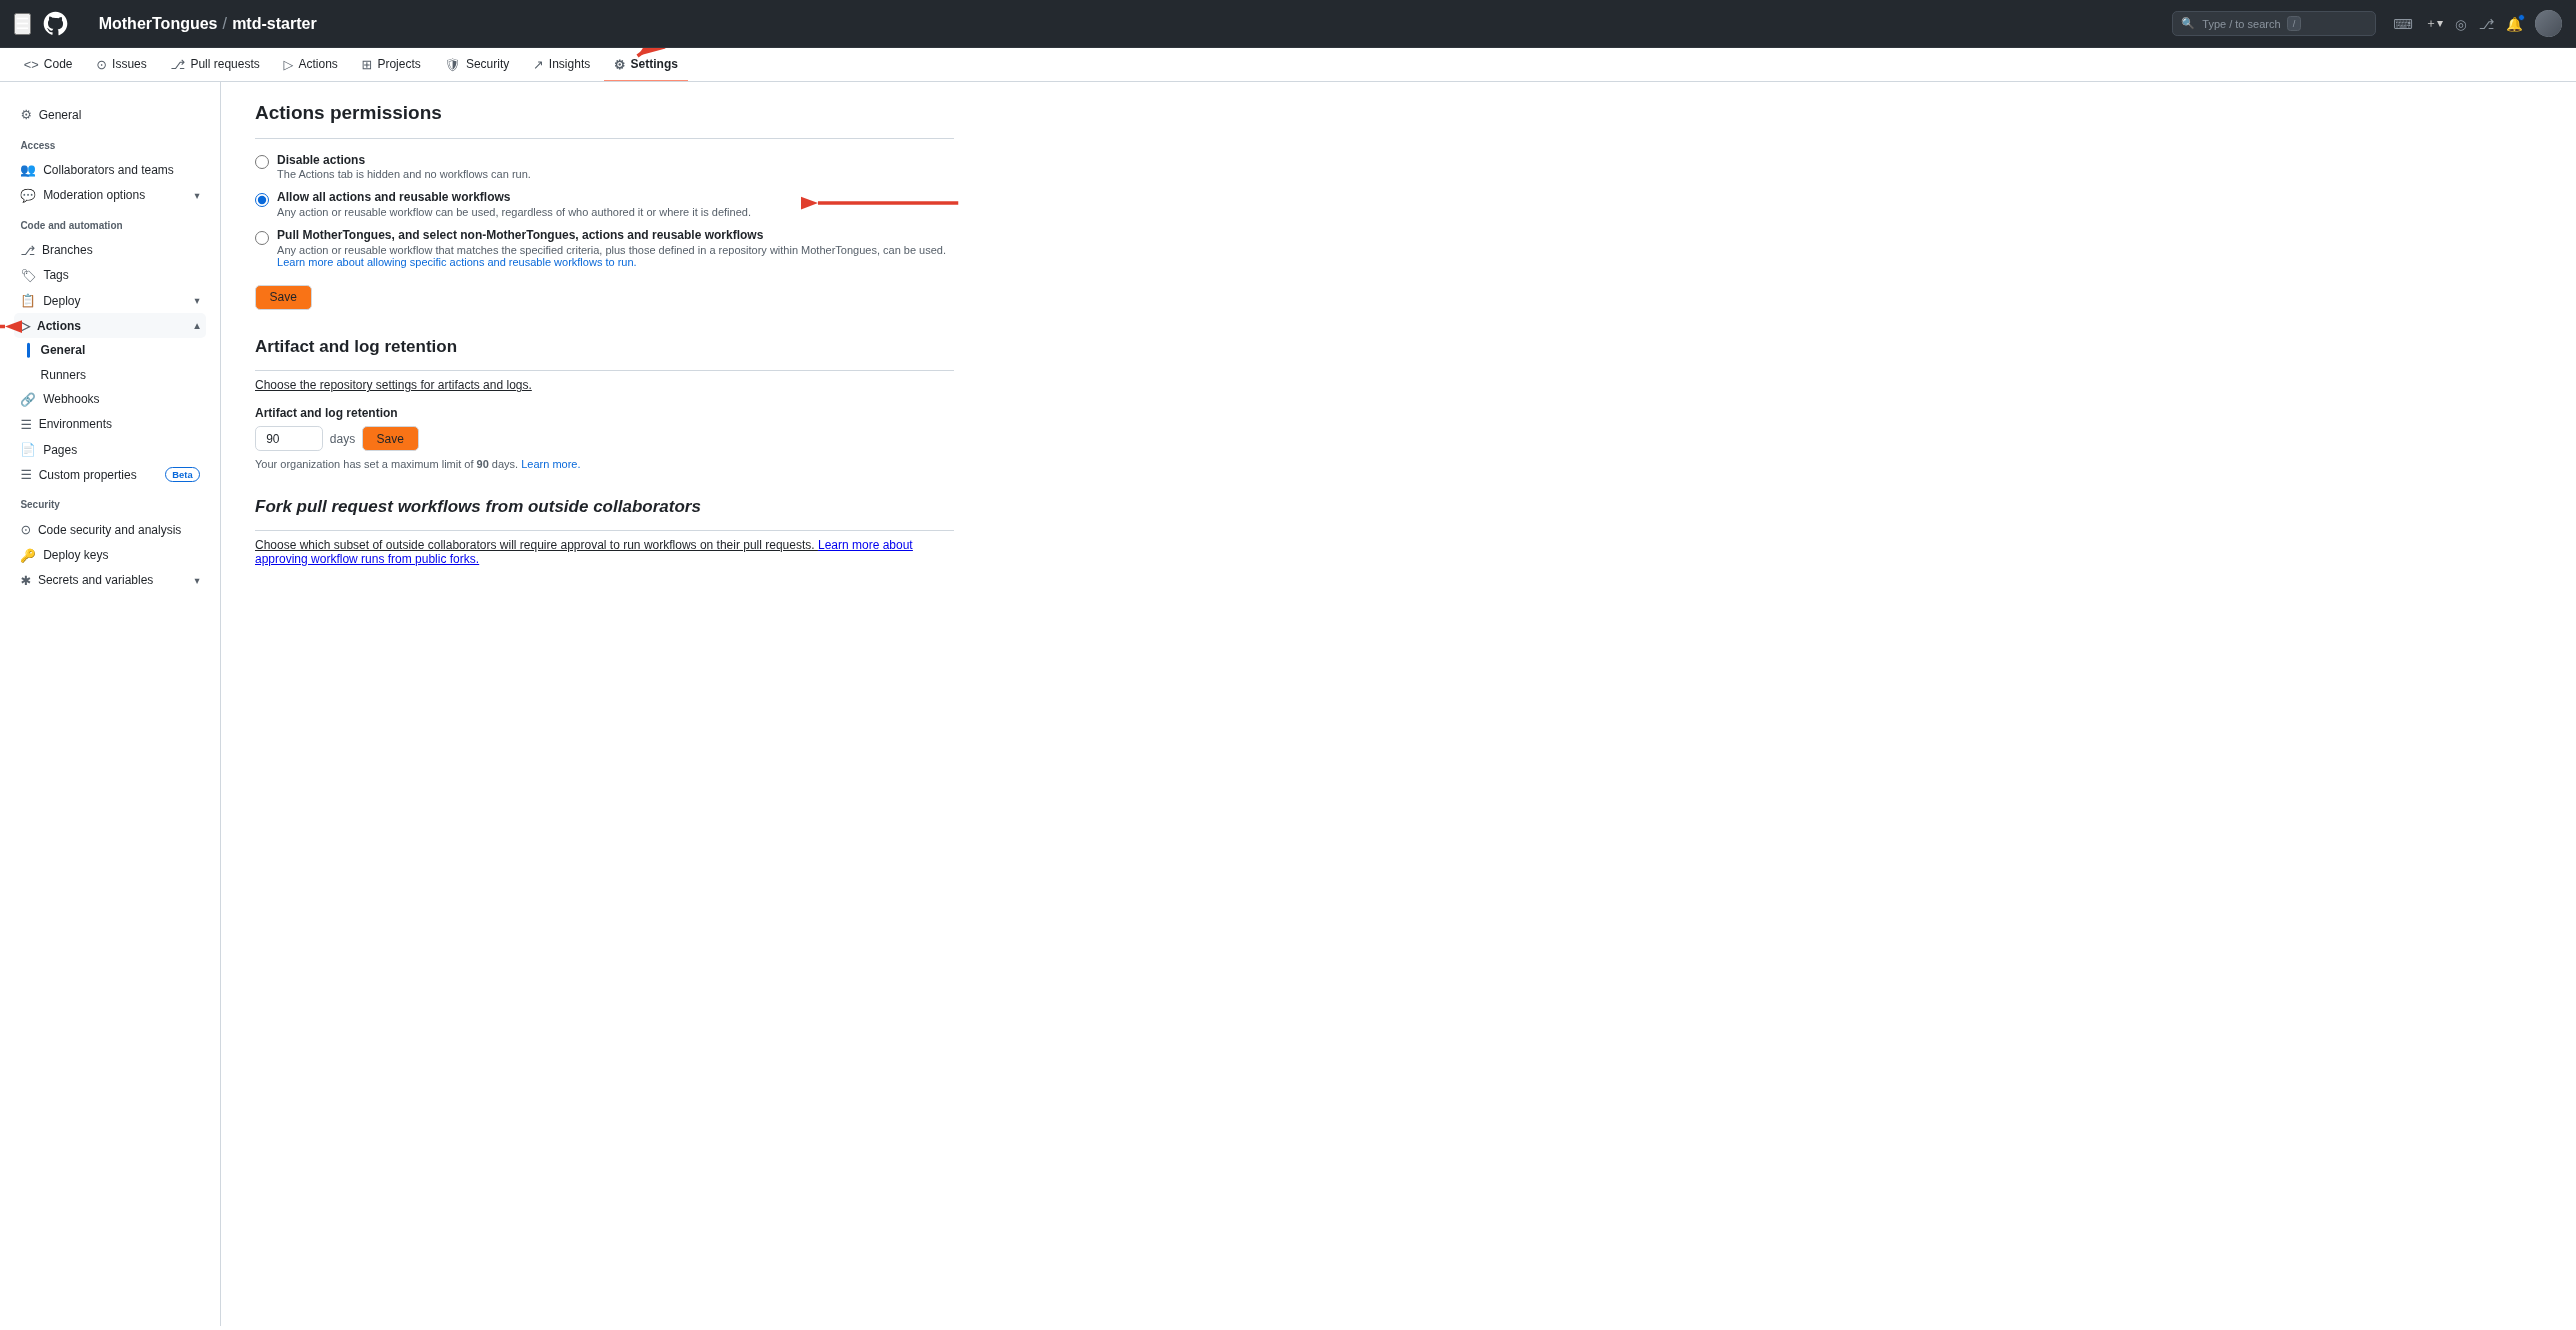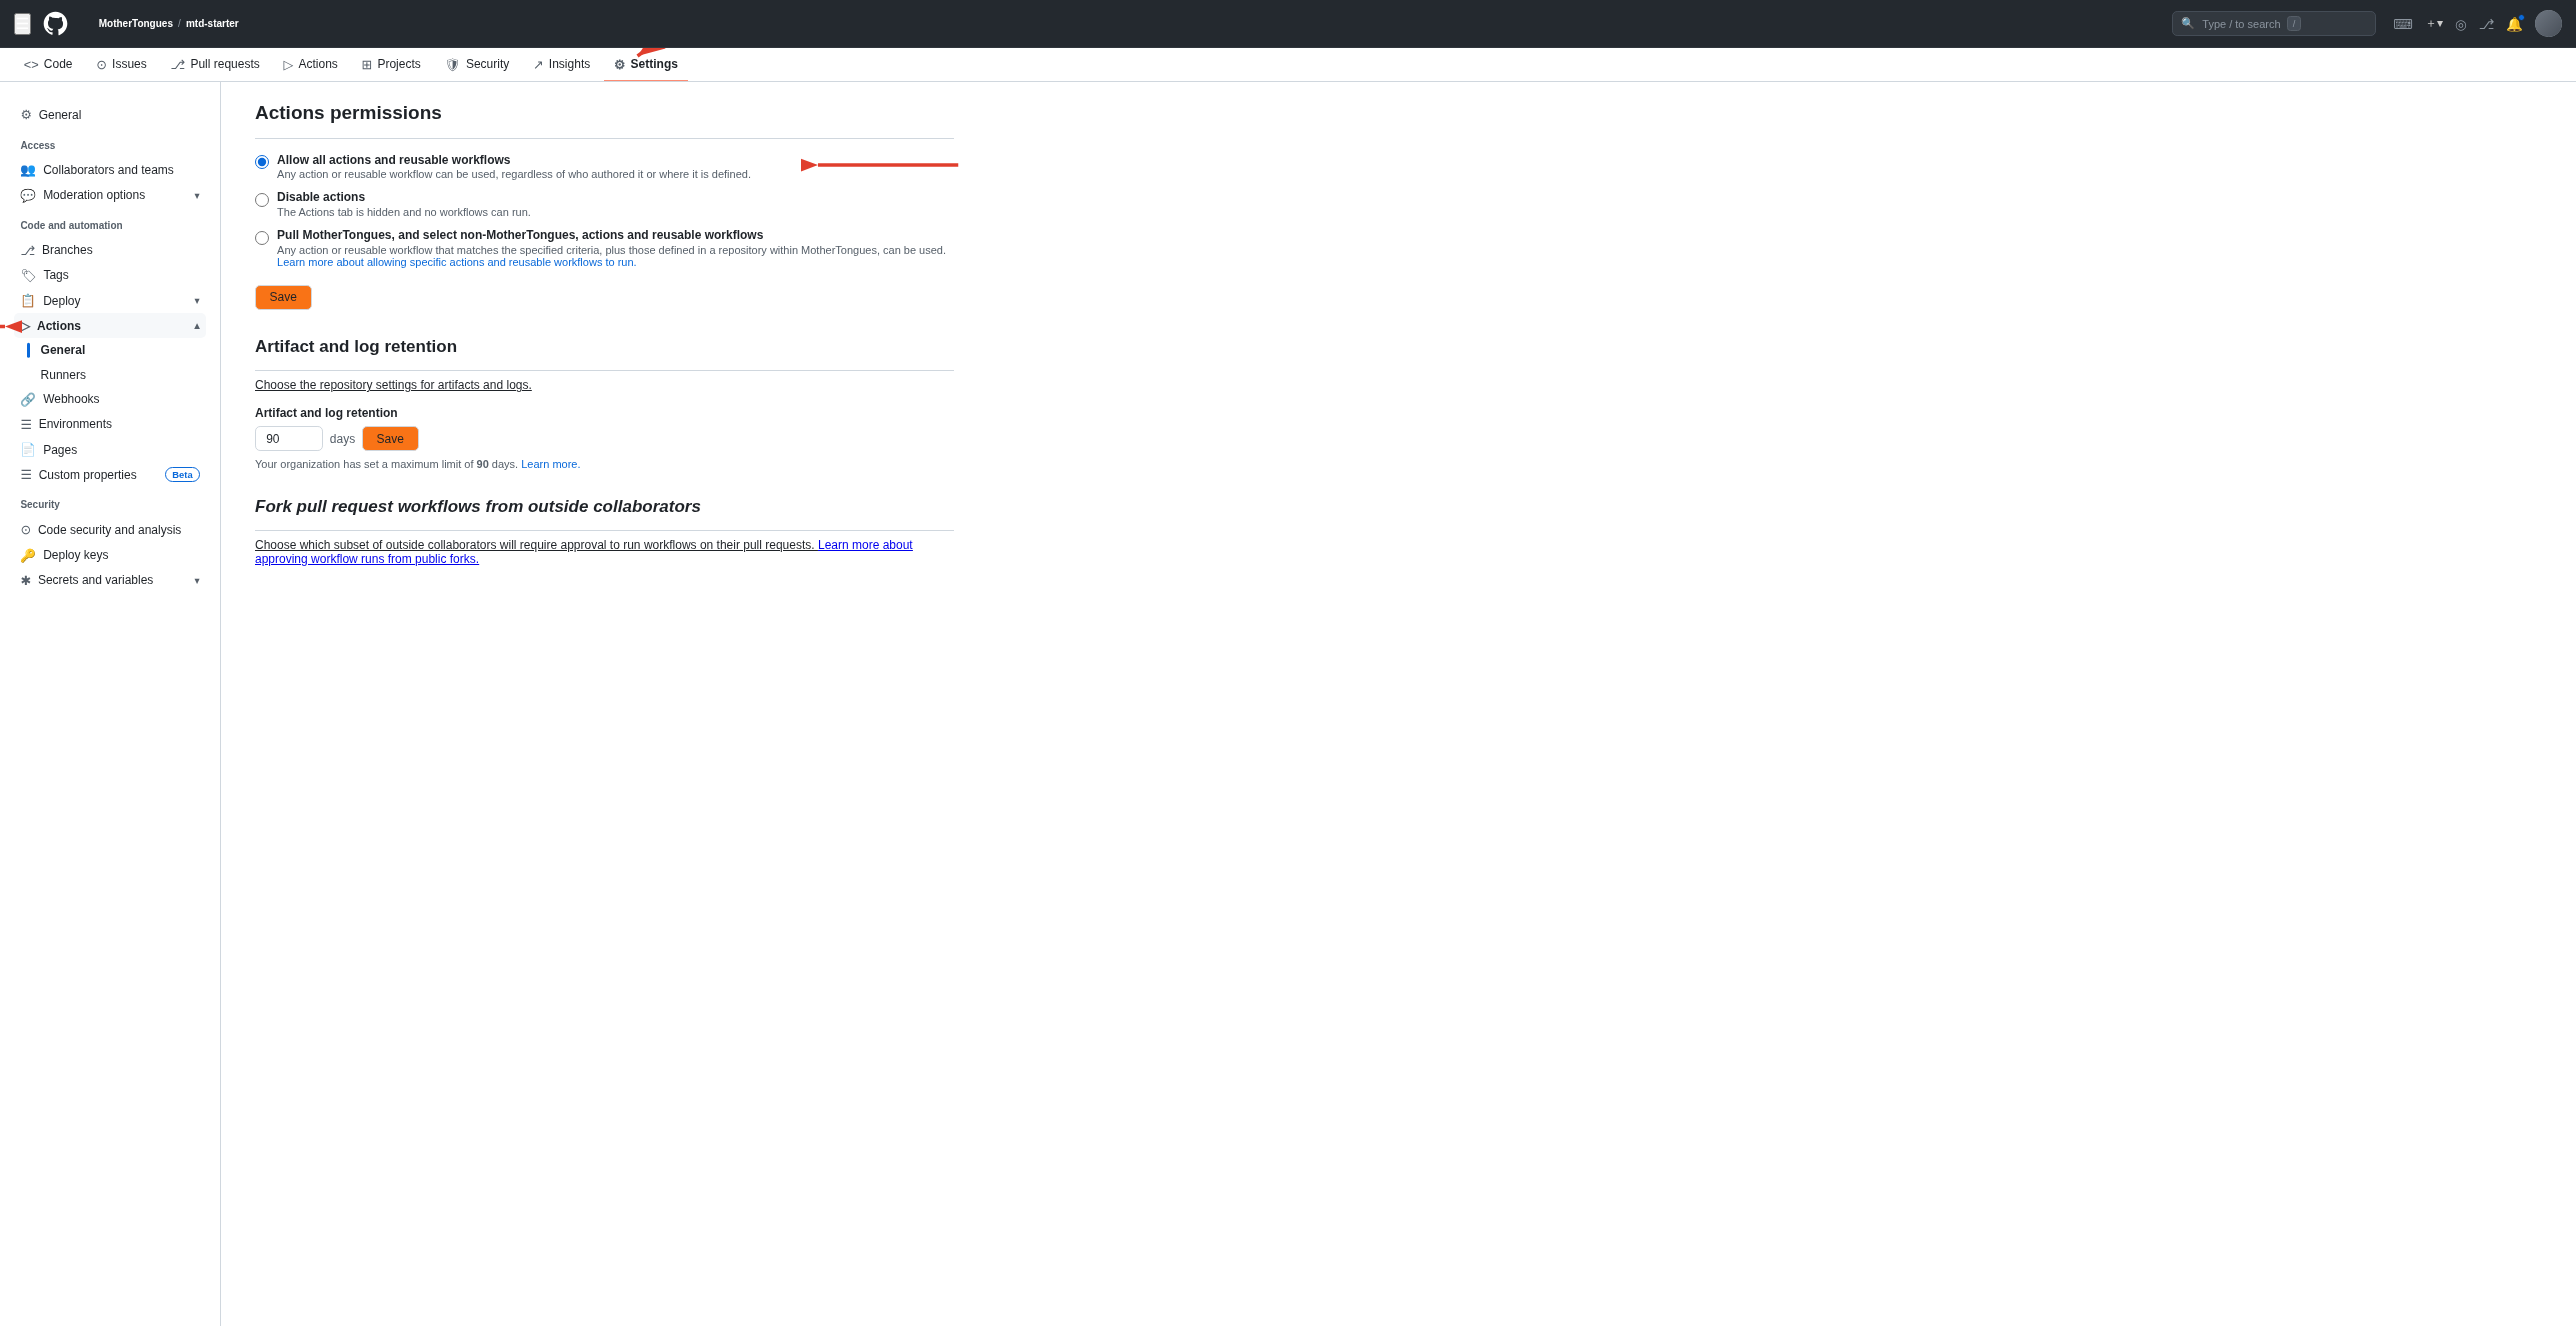--- a/index.html
+++ b/index.html
@@ -5,21 +5,21 @@
     * { box-sizing: border-box; margin: 0; padding: 0; }
     body { font-family: -apple-system, BlinkMacSystemFont, "Segoe UI", Helvetica, Arial, sans-serif; font-size: 12px; color: #1f2328; background: #ffffff; }
 
     
     .topbar {
       display: flex; align-items: center; padding: 0 13.6px; height: 48px;
       background: #24292f; color: #ffffff; gap: 10.2px; border-bottom: 0.9px solid #30363d;
     }
     .topbar-hamburger { color: #ffffff; font-size: 15.3px; cursor: pointer; }
     .topbar-logo { width: 27px; height: 27px; flex-shrink: 0; }
-    .topbar-breadcrumb { color: #ffffff; font-size: 10px; display: flex; align-items: center; gap: 5.1px; padding-left: 20px; }
+    .topbar-breadcrumb { color: #ffffff; font-size: 16px; display: flex; align-items: center; gap: 5.1px; padding-left: 20px; }
     .topbar-breadcrumb a { color: #ffffff; text-decoration: none; font-weight: 600; }
     .topbar-breadcrumb span { color: #8b949e; }
     .topbar-search {
       display: flex; align-items: center; background: #32383f; border: 0.9px solid #444c56;
       border-radius: 5.1px; padding: 4.3px 8.5px; gap: 6.8px; color: #8b949e; flex: 1; max-width: 204px; margin-left: auto;
     }
     .topbar-search-icon { font-size: 11px; }
     .topbar-search-text { color: #8b949e; font-size: 11px; }
     .topbar-search-kbd {
       background: #444c56; border: 0.9px solid #555d66; border-radius: 3.4px;
@@ -269,45 +269,45 @@
       <span class="sidebar-item-arrow">▾</span>
     </div>
   </aside>
 
   <main class="main">
     <h1 class="page-title">Actions permissions</h1>
 
     
     <div class="radio-group">
 
+      <div class="radio-option">
+        <input type="radio" name="actions-perm" id="disable-actions" style="">
+        <div class="radio-option-content">
+          <label class="radio-option-label" for="disable-actions">Disable actions</label>
+          <div class="radio-option-desc">The Actions tab is hidden and no workflows can run.</div>
+        </div>
+      </div>
+
       <div class="radio-option" style="position:relative;">
         <input type="radio" name="actions-perm" id="allow-all" checked="" style="">
         <div class="radio-option-content">
           <label class="radio-option-label" for="allow-all">Allow all actions and reusable workflows</label>
           <div class="radio-option-desc">Any action or reusable workflow can be used, regardless of who authored it or where it is defined.</div>
         </div>
 
         <svg style="position:absolute;right:-17px;top:-4.3px;pointer-events:none;z-index:10;" width="170" height="34" viewBox="0 0 200 40">
           <defs>
             <marker id="arrowhead3" markerWidth="8" markerHeight="6" refX="0" refY="3" orient="auto">
               <polygon points="8 0, 0 3, 8 6" fill="#e03e2d"></polygon>
             </marker>
           </defs>
           <path d="M 185 20 L 20 20" stroke="#e03e2d" stroke-width="4" fill="none" marker-end="url(#arrowhead3)"></path>
         </svg>
       </div>
 
-      <div class="radio-option">
-        <input type="radio" name="actions-perm" id="disable-actions" style="">
-        <div class="radio-option-content">
-          <label class="radio-option-label" for="disable-actions">Disable actions</label>
-          <div class="radio-option-desc">The Actions tab is hidden and no workflows can run.</div>
-        </div>
-      </div>
-
 
       <div class="radio-option">
         <input type="radio" name="actions-perm" id="allow-select" style="">
         <div class="radio-option-content">
           <label class="radio-option-label" for="allow-select">Pull MotherTongues, and select non-MotherTongues, actions and reusable workflows</label>
           <div class="radio-option-desc">
             <span>Any action or reusable workflow that matches the specified criteria, plus those defined in a repository within MotherTongues, can be used. </span><a href="#">Learn more about allowing specific actions and reusable workflows to run.</a>
           </div>
         </div>
       </div>

